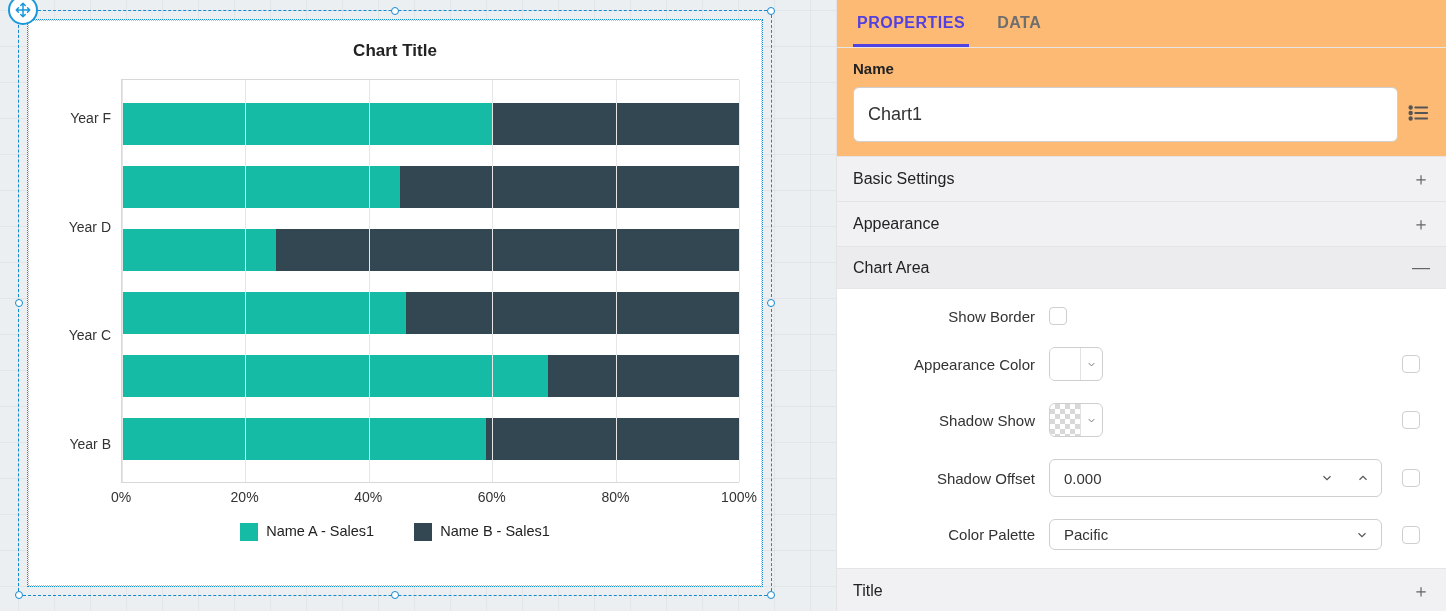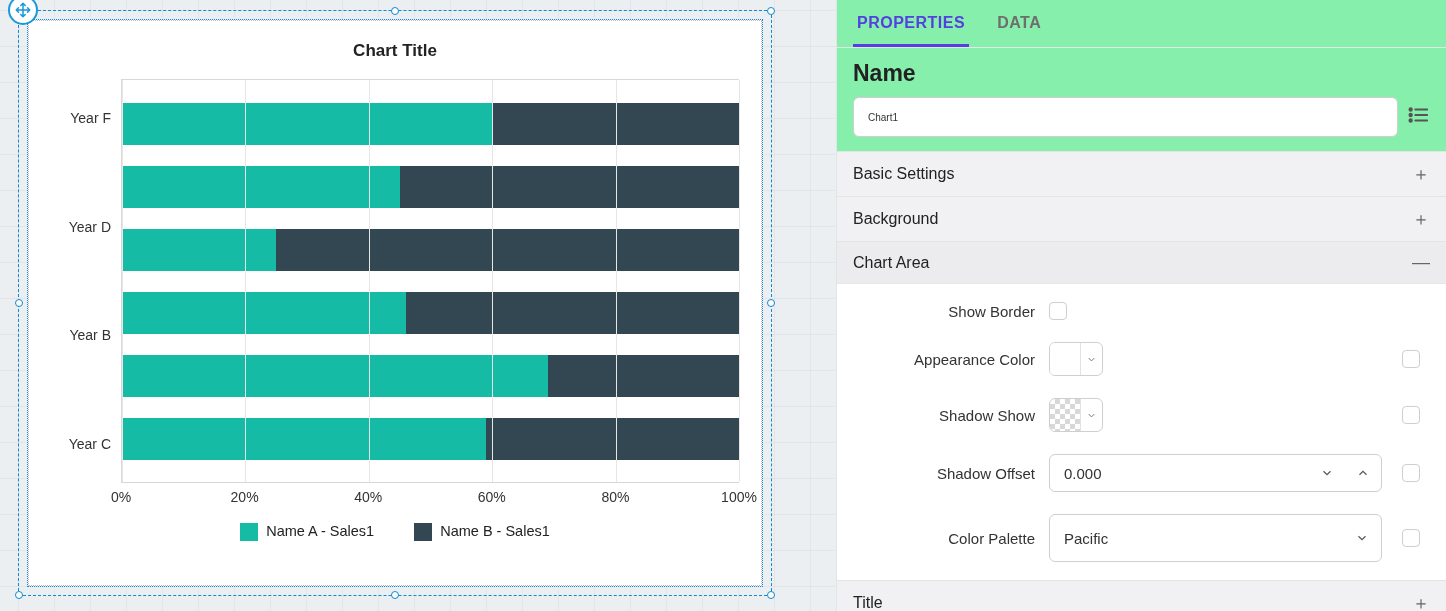--- a/index.html
+++ b/index.html
@@ -122,21 +122,21 @@
     display:flex; justify-content:center; gap:40px;
     padding-top:20px;
     font-size:14.5px;
   }
   .lg { display:flex; align-items:flex-start; gap:8px; }
   .sw { width:18px; height:18px; }
 
   
   .side {
     width: 610px; flex: 0 0 610px;
-    background:#86efac;
+    background:#fdba74;
     border-left:1px solid #e4e4e4;
     display:flex; flex-direction:column;
     overflow:hidden;
   }
   .tabs {
     display:flex; gap:24px;
     padding: 4px 16px 0;
     border-bottom:1px solid #e6e6e6;
   }
   .tab {
@@ -145,27 +145,27 @@
     padding:10px 4px 12px;
     color:#6e6e6e; cursor:pointer;
     border-bottom:3px solid transparent;
   }
   .tab.active { color:#5340e0; border-bottom-color:#5340e0; }
 
   .section-name {
     padding:12px 16px 14px;
   }
   .sec-head {
-    font-size:23px; font-weight:600; margin-bottom:10px;
+    font-size:15px; font-weight:600; margin-bottom:10px;
   }
   .name-row { display:flex; gap:8px; align-items:center; }
   .name-input {
-    flex:1; height:40px;
+    flex:1; height:55px;
     border:1px solid #cfcfcf; border-radius:6px;
-    padding:0 14px; font-size:10px;
+    padding:0 14px; font-size:18px;
     color:#333;
   }
   .list-icon svg { width:24px; height:22px; color:#555; }
 
   .acc {
     border-top:1px solid #e4e4e4;
     background:#f1f1f3;
     padding:10px 16px;
     display:flex; align-items:center; justify-content:space-between;
     font-size:16px;
@@ -218,21 +218,21 @@
   .num-ctl {
     height:38px; border:1px solid #cfcfcf; border-radius:6px;
     display:flex; align-items:center;
     padding-left:14px;
   }
   .num-ctl .val { flex:1; font-size:15px; color:#333; }
   .num-ctl .spin { width:36px; height:100%; display:flex; align-items:center; justify-content:center; cursor:pointer;}
   .num-ctl .spin svg { width:14px; height:14px; color:#555; }
 
   .select-ctl {
-    height:48px; border:1px solid #cfcfcf; border-radius:6px;
+    height:31px; border:1px solid #cfcfcf; border-radius:6px;
     display:flex; align-items:center;
     padding:0 12px 0 14px;
     font-size:15px; color:#333;
   }
   .select-ctl .val { flex:1; }
   .select-ctl svg { width:14px; height:14px; color:#555; }
 </style>
 </head>
 <body>
 
@@ -254,22 +254,22 @@
       <div class="sel-handle sh-s"></div>
       <div class="sel-handle sh-se"></div>
 
       <div class="selection-inner">
         <div class="chart-card">
           <div class="chart-title">Chart Title</div>
           <div class="plot">
             <div class="y-labels" id="y-labels">
                 <div class="y-lab">Year F</div>
                 <div class="y-lab">Year D</div>
+                <div class="y-lab">Year C</div>
                 <div class="y-lab">Year B</div>
-                <div class="y-lab">Year C</div>
               </div>
             <div class="plot-area" id="plot-area">
               <div class="bars" id="bars">
                   <div class="bar-row">
                     <div class="seg-a" style="width: 60%; background: rgb(22, 187, 165);"></div>
                     <div class="seg-b" style="width: 40%; background: rgb(50, 71, 81);"></div>
                   </div>
                   <div class="bar-row">
                     <div class="seg-a" style="width: 45%; background: rgb(22, 187, 165);"></div>
                     <div class="seg-b" style="width: 55%; background: rgb(50, 71, 81);"></div>
@@ -343,21 +343,21 @@
           </svg>
         </span>
       </div>
     </div>
 
     <div class="acc">
       <span>Basic Settings</span>
         <span class="plus">＋</span>
     </div>
     <div class="acc">
-      <span>Background</span>
+      <span>Appearance</span>
         <span class="plus">＋</span>
     </div>
     <div class="acc open">
       <span>Chart Area</span>
         <span class="minus">―</span>
     </div>
 
     <div class="acc-body">
       <div class="prop-row">
         <div class="prop-lab">Show Border</div>

